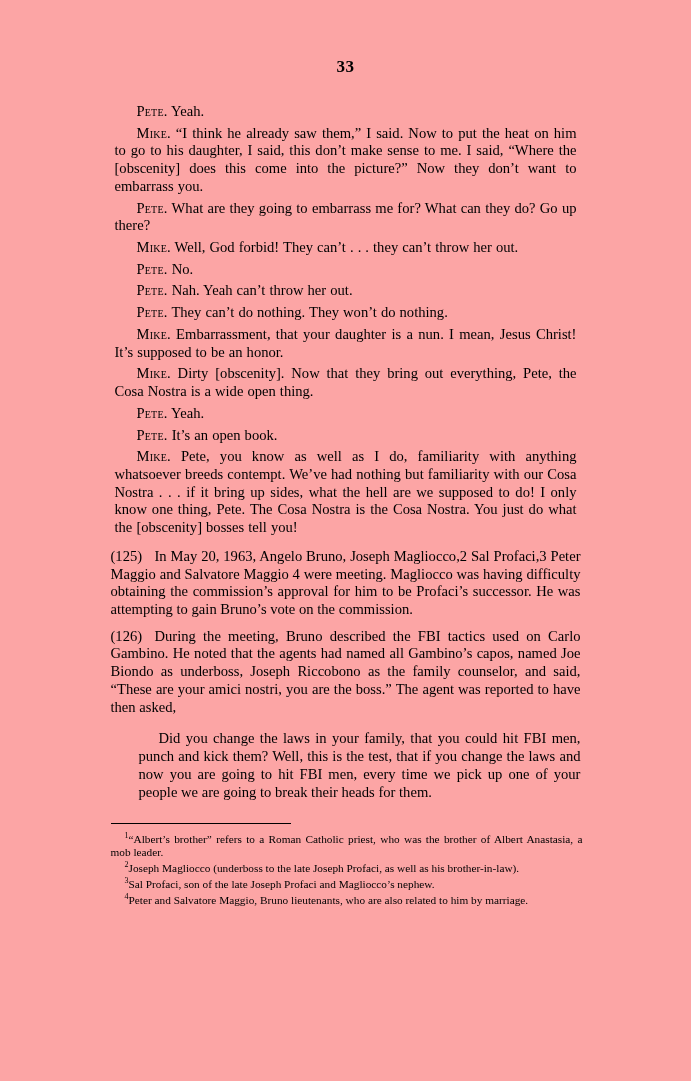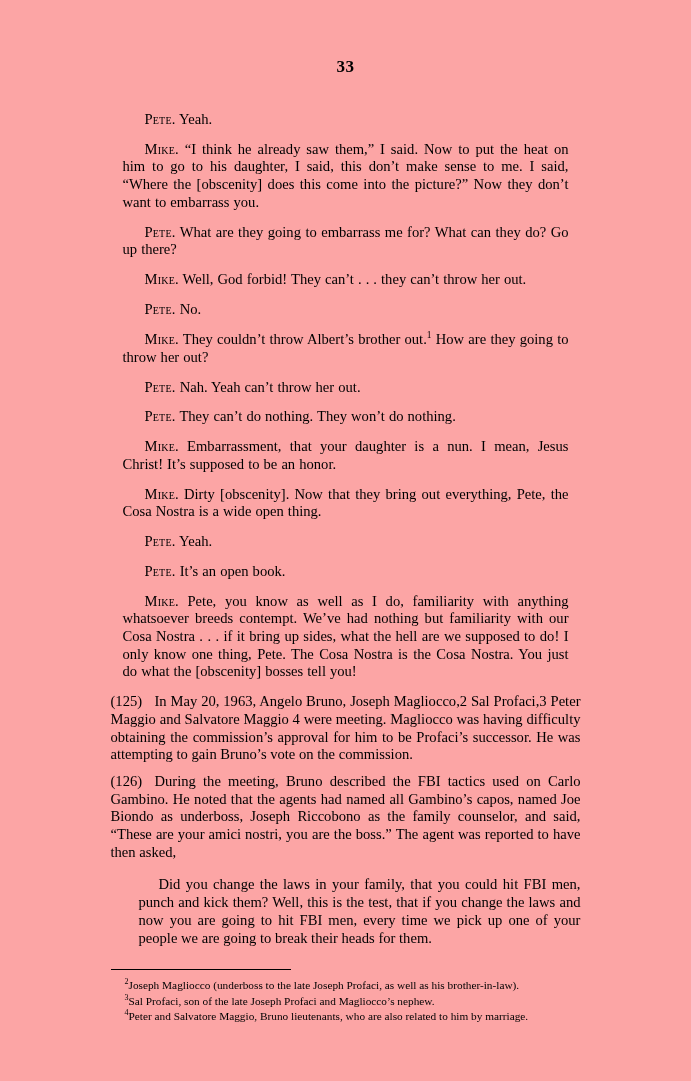--- a/index.html
+++ b/index.html
@@ -28,21 +28,21 @@
     font-size: 17px;
     margin-top: 57px;
     letter-spacing: 0.5px;
   }
   .body-col {
     margin: 0 auto;
     width: 470px;
     padding-top: 22px;
   }
   p.dialogue {
-    margin: 12px;
+    margin: 4px;
     text-indent: 22px;
     font-size: 14.6px;
     line-height: 1.215;
     text-align: justify;
     word-spacing: 0.4px;
   }
   .speaker {
     font-variant: small-caps;
     font-size: 14.6px;
     letter-spacing: 0.2px;
@@ -109,40 +109,40 @@
   <div class="page-number">33</div>
 
   <div class="body-col">
 
     <div>
       <p class="dialogue"><span class="speaker">Pete.</span> <span>Yeah.</span></p>
       <p class="dialogue"><span class="speaker">Mike.</span> <span>“I think he already saw them,” I said. Now to put the heat on him to go to his daughter, I said, this don’t make sense to me. I said, “Where the [obscenity] does this come into the picture?” Now they don’t want to embarrass you.</span></p>
       <p class="dialogue"><span class="speaker">Pete.</span> <span>What are they going to embarrass me for? What can they do? Go up there?</span></p>
       <p class="dialogue"><span class="speaker">Mike.</span> <span>Well, God forbid! They can’t . . . they can’t throw her out.</span></p>
       <p class="dialogue"><span class="speaker">Pete.</span> <span>No.</span></p>
-      <p class="dialogue"><span class="speaker">Mike.</span> <span>They couldn’t throw Albert’s brother out.</span><sup class="ref">1</sup><span> How are they going to throw her out?</span></p>
       <p class="dialogue"><span class="speaker">Pete.</span> <span>Nah. Yeah can’t throw her out.</span></p>
       <p class="dialogue"><span class="speaker">Pete.</span> <span>They can’t do nothing. They won’t do nothing.</span></p>
       <p class="dialogue"><span class="speaker">Mike.</span> <span>Embarrassment, that your daughter is a nun. I mean, Jesus Christ! It’s supposed to be an honor.</span></p>
       <p class="dialogue"><span class="speaker">Mike.</span> <span>Dirty [obscenity]. Now that they bring out everything, Pete, the Cosa Nostra is a wide open thing.</span></p>
       <p class="dialogue"><span class="speaker">Pete.</span> <span>Yeah.</span></p>
       <p class="dialogue"><span class="speaker">Pete.</span> <span>It’s an open book.</span></p>
       <p class="dialogue"><span class="speaker">Mike.</span> <span>Pete, you know as well as I do, familiarity with anything whatsoever breeds contempt. We’ve had nothing but familiarity with our Cosa Nostra . . . if it bring up sides, what the hell are we supposed to do! I only know one thing, Pete. The Cosa Nostra is the Cosa Nostra. You just do what the [obscenity] bosses tell you!</span></p>
     </div>
 
     <p class="numbered first-num"><span class="para-num">(125)</span><span>In May 20, 1963, Angelo Bruno, Joseph Magliocco,2 Sal Profaci,3 Peter Maggio and Salvatore Maggio 4 were meeting. Magliocco was having difficulty obtaining the commission’s approval for him to be Profaci’s successor. He was attempting to gain Bruno’s vote on the commission.</span></p>
 
     <p class="numbered"><span class="para-num">(126)</span><span>During the meeting, Bruno described the FBI tactics used on Carlo Gambino. He noted that the agents had named all Gambino’s capos, named Joe Biondo as underboss, Joseph Riccobono as the family counselor, and said, “These are your amici nostri, you are the boss.” The agent was reported to have then asked,</span></p>
 
     <div class="quote-block">
       <p>Did you change the laws in your family, that you could hit FBI men, punch and kick them? Well, this is the test, that if you change the laws and now you are going to hit FBI men, every time we pick up one of your people we are going to break their heads for them.</p>
     </div>
 
     <hr class="footnote-rule">
 
     <div class="footnotes">
+      <p><span class="fn-marker">1</span><span>“Albert’s brother” refers to a Roman Catholic priest, who was the brother of Albert Anastasia, a mob leader.</span></p>
       <p><span class="fn-marker">2</span><span>Joseph Magliocco (underboss to the late Joseph Profaci, as well as his brother-in-law).</span></p>
       <p><span class="fn-marker">3</span><span>Sal Profaci, son of the late Joseph Profaci and Magliocco’s nephew.</span></p>
       <p><span class="fn-marker">4</span><span>Peter and Salvatore Maggio, Bruno lieutenants, who are also related to him by marriage.</span></p>
     </div>
 
   </div>
 </div>
 
 </body></html>

